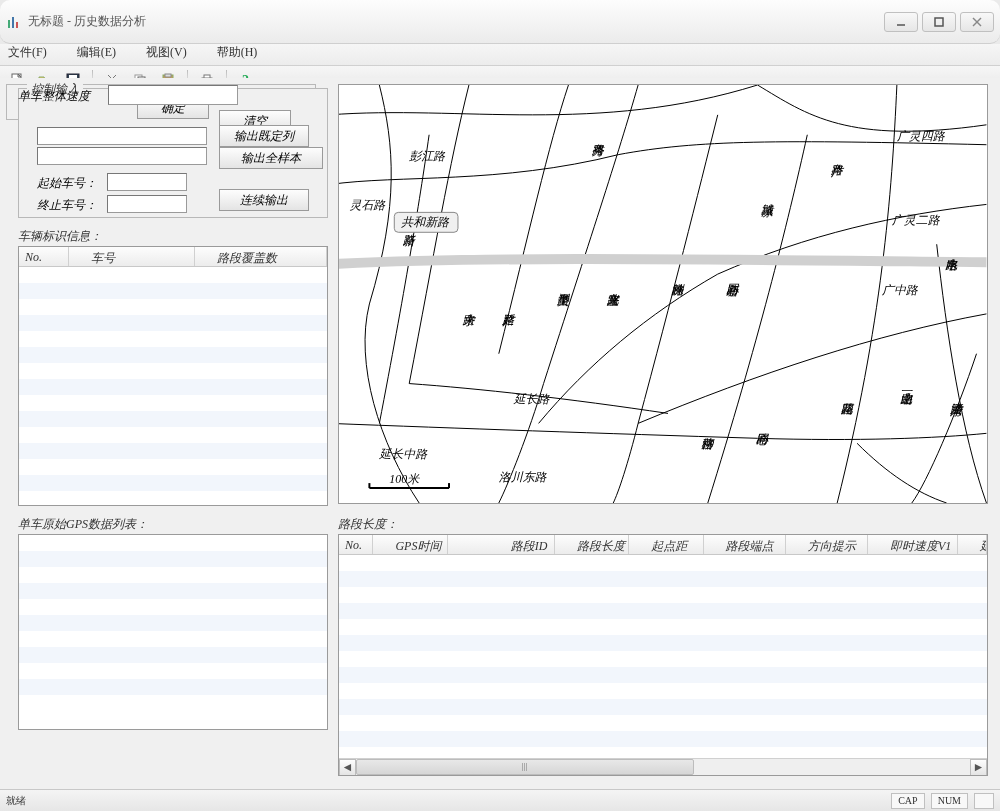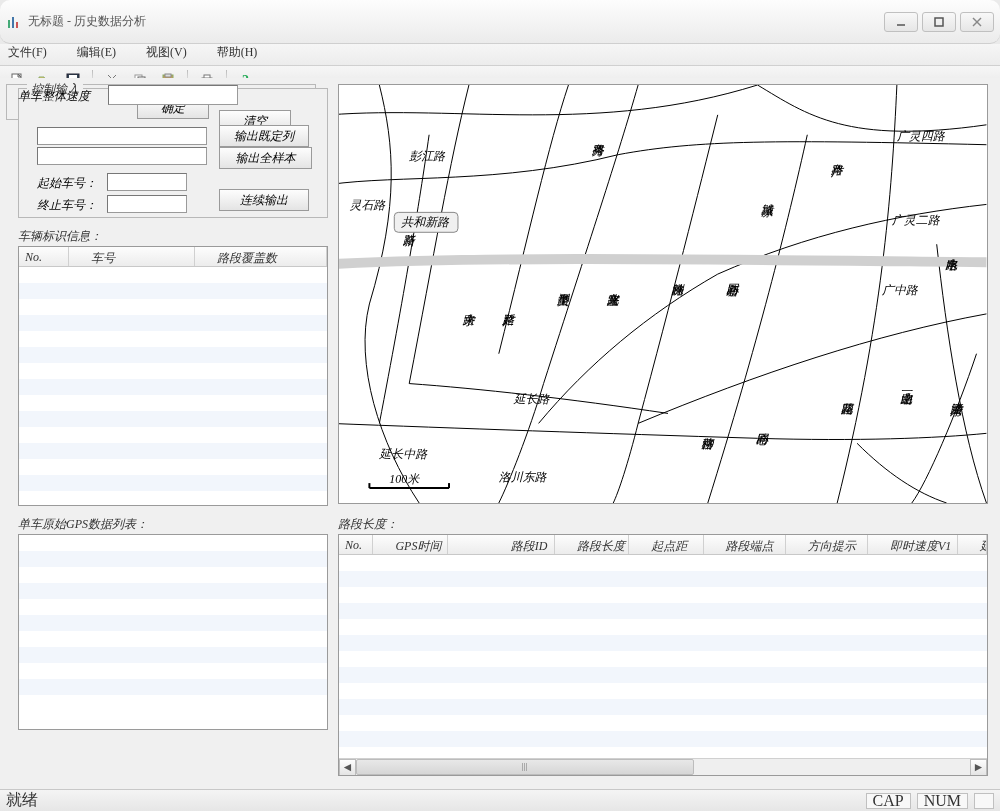--- a/index.html
+++ b/index.html
@@ -212,21 +212,21 @@
     background:#fff;
   }
 
   
   .statusbar {
     position:absolute; left:0; right:0; bottom:0; height:22px;
     background:linear-gradient(#f4f4f4,#e6e6e6);
     border-top:1px solid #c8c8c8;
     display:flex; align-items:center;
     padding:0 6px;
-    font-size:16px;
+    font-size:10px;
     color:#333;
   }
   .statusbar .spacer{ flex:1; }
   .statusbar .cell {
     border:1px solid #c0c0c0;
     background:#f8f8f8;
     padding:0 6px;
     height:16px; line-height:14px;
     margin-left:6px;
   }
@@ -328,21 +328,21 @@
 
 <div class="client">
 
   <div class="group" id="grp-control">
     <div class="legend">控制输入</div>
     <div class="cbtn" style="left:118px; top:8px;  width:72px;">确定</div>
     <div class="cbtn" style="left:200px; top:21px;  width:72px;">清空</div>
     <div class="cinput" style="left:18px; top:38px; width:170px;" value=""></div>
     <div class="cbtn" style="left:200px; top:36px; width:90px;">输出既定列</div>
     <div class="cinput" style="left:18px; top:58px; width:170px;" value=""></div>
-    <div class="cbtn" style="left:200px; top:58px; width:93px;">输出全样本</div>
+    <div class="cbtn" style="left:200px; top:58px; width:104px;">输出全样本</div>
     <div class="clabel" style="left:18px; top:86px;">起始车号：</div>
     <div class="cinput" style="left:88px; top:84px; width:80px;" value=""></div>
     <div class="clabel" style="left:18px; top:108px;">终止车号：</div>
     <div class="cinput" style="left:88px; top:106px; width:80px;" value=""></div>
     <div class="cbtn" style="left:200px; top:100px; width:90px;">连续输出</div>
   </div>
 
   <div class="plain-label" style="left:18px; top:150px;">车辆标识信息：</div>
   <div class="listview" style="left:18px; top:168px; width:310px; height:260px;">
     <div class="hdr">

